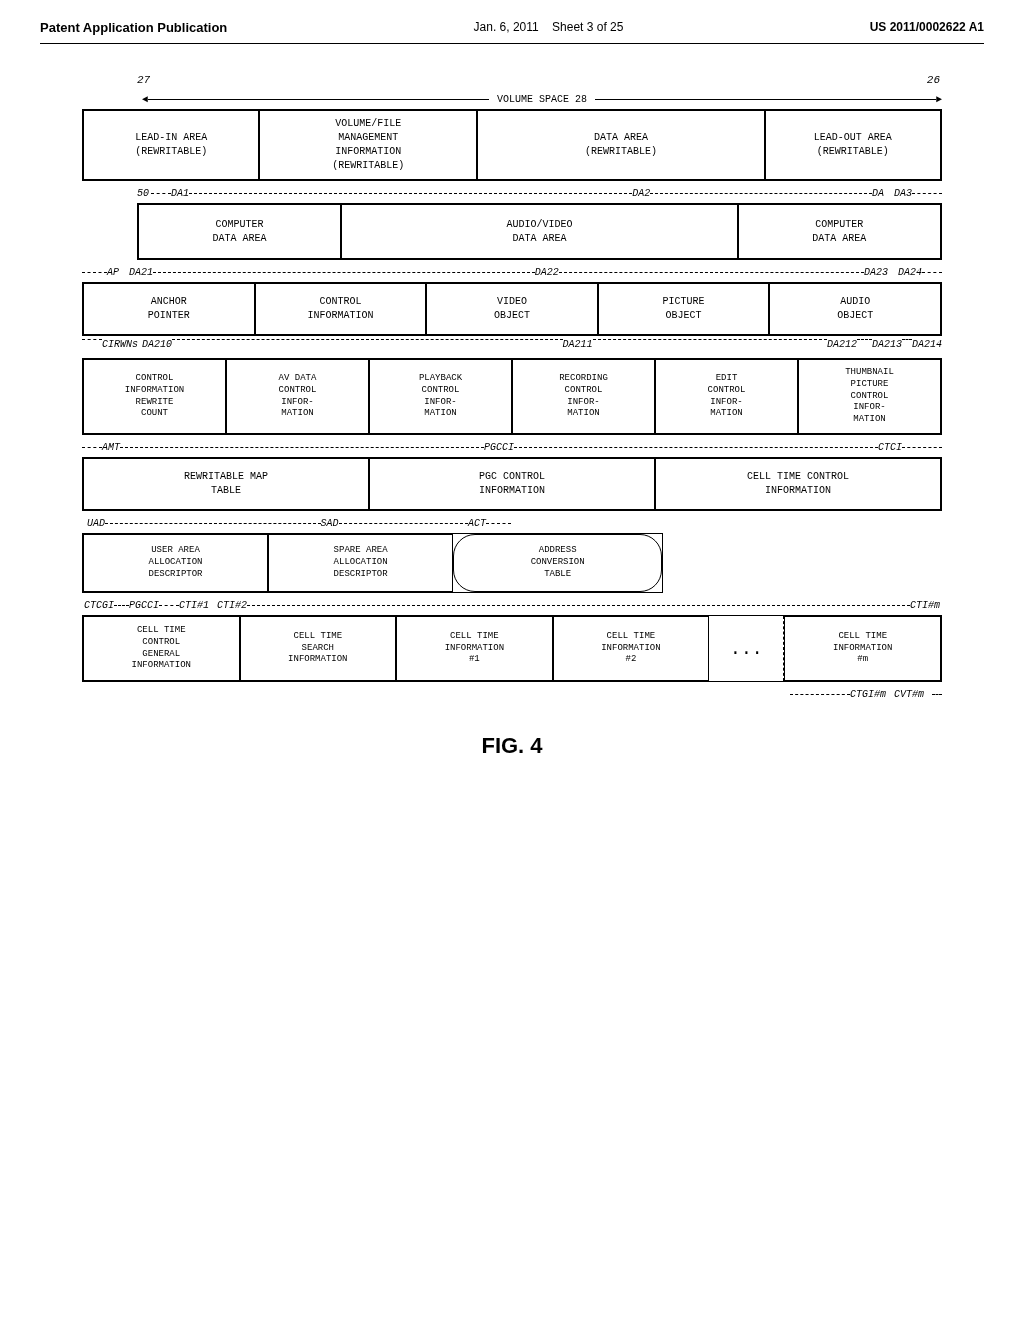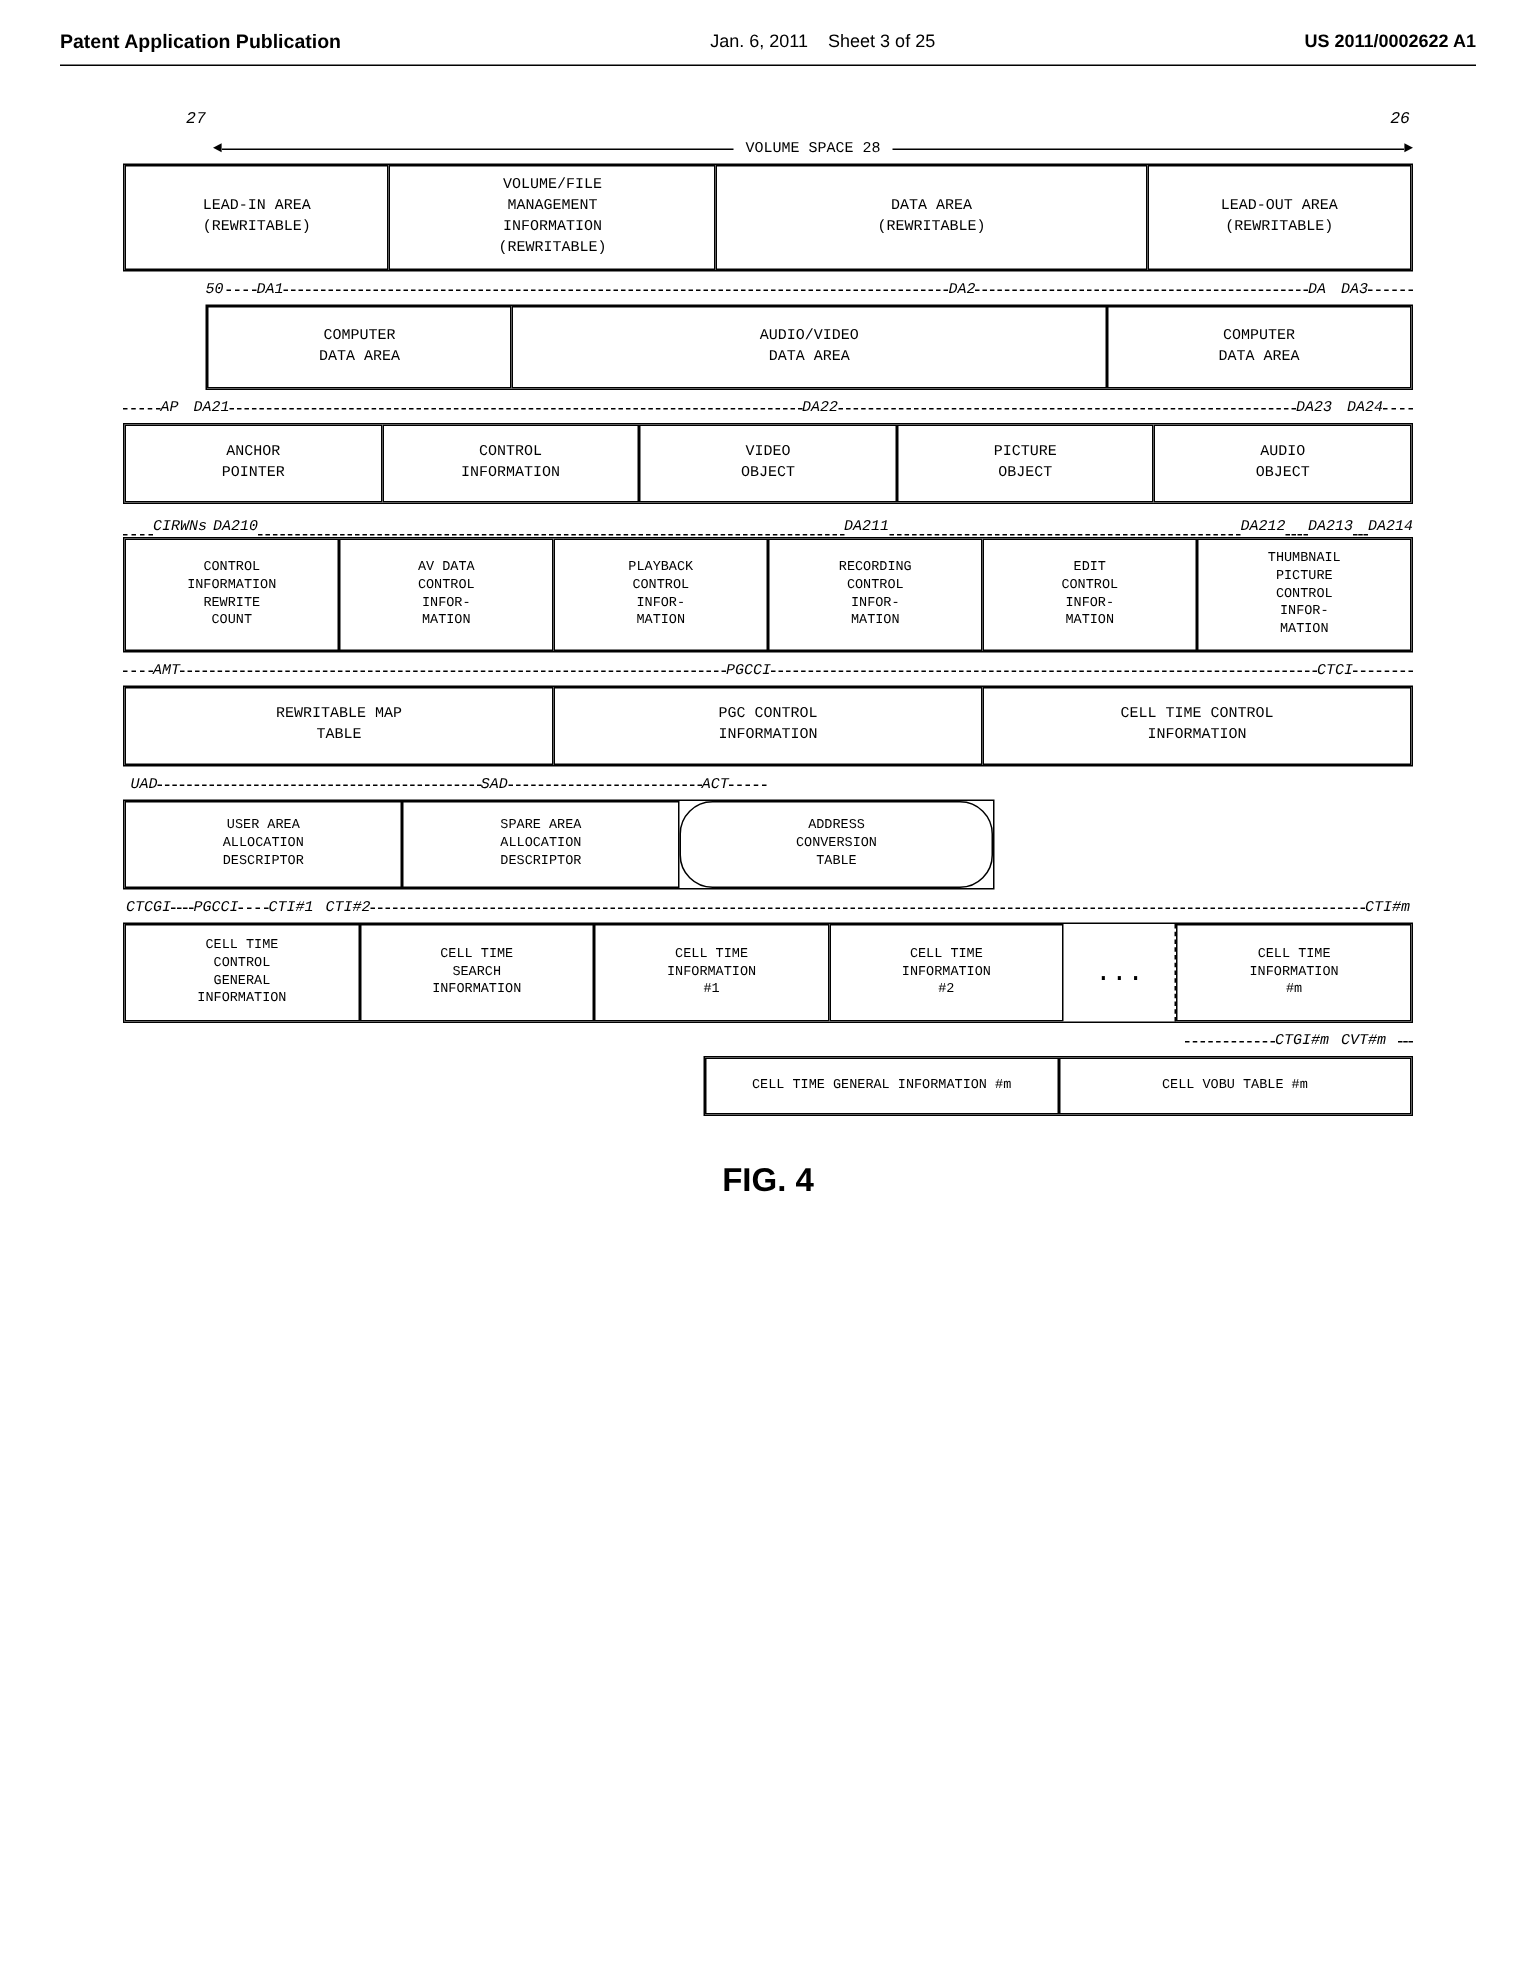--- a/index.html
+++ b/index.html
@@ -67,21 +67,21 @@
   <div class="header-middle">
     <span>Jan. 6, 2011</span>&nbsp;&nbsp;&nbsp;
     <span>Sheet 3 of 25</span>
   </div>
   <div class="header-right">US 2011/0002622 A1</div>
 </div>
 
 <div class="diagram-wrapper" style="margin: 10px auto; width: 860px;">
 
   <div style="position: relative; height: 20px;">
-    <span style="position: absolute; left: 42px; font-size: 11px; font-style: italic;">27</span>
+    <span style="position: absolute; left: 55px; font-size: 11px; font-style: italic;">27</span>
     <span style="position: absolute; right: 2px; font-size: 11px; font-style: italic;">26</span>
   </div>
 
   <div style="display: flex; align-items: center; margin-bottom: 4px; margin-left: 60px; margin-right: 0;">
     <span style="font-size: 10px;">◄</span>
     <div style="flex: 1; height: 1px; background: #000;"></div>
     <span style="padding: 0 8px; font-size: 10px; white-space: nowrap;">VOLUME SPACE 28</span>
     <div style="flex: 1; height: 1px; background: #000;"></div>
     <span style="font-size: 10px;">►</span>
   </div>
@@ -166,21 +166,21 @@
     <div class="box" style="flex: 1; border-right: 1px solid #000; padding: 6px 4px; min-height: 52px; display: flex; flex-direction: column; justify-content: center; text-align: center; font-size: 10px; line-height: 1.4;">
       <span style="white-space: pre-wrap;">PICTURE
 OBJECT</span>
     </div>
     <div class="box" style="flex: 1; padding: 6px 4px; min-height: 52px; display: flex; flex-direction: column; justify-content: center; text-align: center; font-size: 10px; line-height: 1.4;">
       <span style="white-space: pre-wrap;">AUDIO
 OBJECT</span>
     </div>
   </div>
 
-  <div style="display: flex; align-items: flex-end; font-size: 10px; margin: 3px 0 1px 0; height: 18px;">
+  <div style="display: flex; align-items: flex-start; font-size: 10px; margin: 3px 0 1px 0; height: 18px;">
     <span style="border-top: 1px dashed #000; width: 20px; display: inline-block;"></span>
     <span style="font-style: italic;">CIRWNs</span>
     <span style="width: 4px;"></span>
     <span style="font-style: italic;">DA210</span>
     <span style="flex: 1; border-top: 1px dashed #000; display: inline-block;"></span>
     <span style="font-style: italic;">DA211</span>
     <span style="flex: 0.6; border-top: 1px dashed #000; display: inline-block;"></span>
     <span style="font-style: italic;">DA212</span>
     <span style="border-top: 1px dashed #000; width: 15px; display: inline-block;"></span>
     <span style="font-style: italic;">DA213</span>
@@ -326,24 +326,16 @@
     </div>
   </div>
 
   <div style="display: flex; align-items: center; font-size: 10px; margin: 3px 0 1px 0; height: 18px; justify-content: flex-end;">
     <span style="border-top: 1px dashed #000; width: 60px; display: inline-block;"></span>
     <span style="font-style: italic; margin-right: 8px;">CTGI#m</span>
     <span style="font-style: italic; margin-right: 8px;">CVT#m</span>
     <span style="border-top: 1px dashed #000; width: 10px; display: inline-block;"></span>
   </div>
 
-  <div style="display: flex; width: 55%; margin-left: auto; border: 1px solid #000;">
-    <div class="box" style="flex: 1; border-right: 1px solid #000; padding: 6px 4px; min-height: 38px; display: flex; flex-direction: column; justify-content: center; text-align: center; font-size: 9px; line-height: 1.3;">
-      <span>CELL TIME GENERAL INFORMATION #m</span>
-    </div>
-    <div class="box" style="flex: 1; padding: 6px 4px; min-height: 38px; display: flex; flex-direction: column; justify-content: center; text-align: center; font-size: 9px; line-height: 1.3;">
-      <span>CELL VOBU TABLE #m</span>
-    </div>
-  </div>
 
   <div class="fig-caption" style="margin-top: 30px; font-size: 22px; font-weight: bold; text-align: center; font-family: Arial, sans-serif;">FIG. 4</div>
 
 </div>
 
 </body></html>

